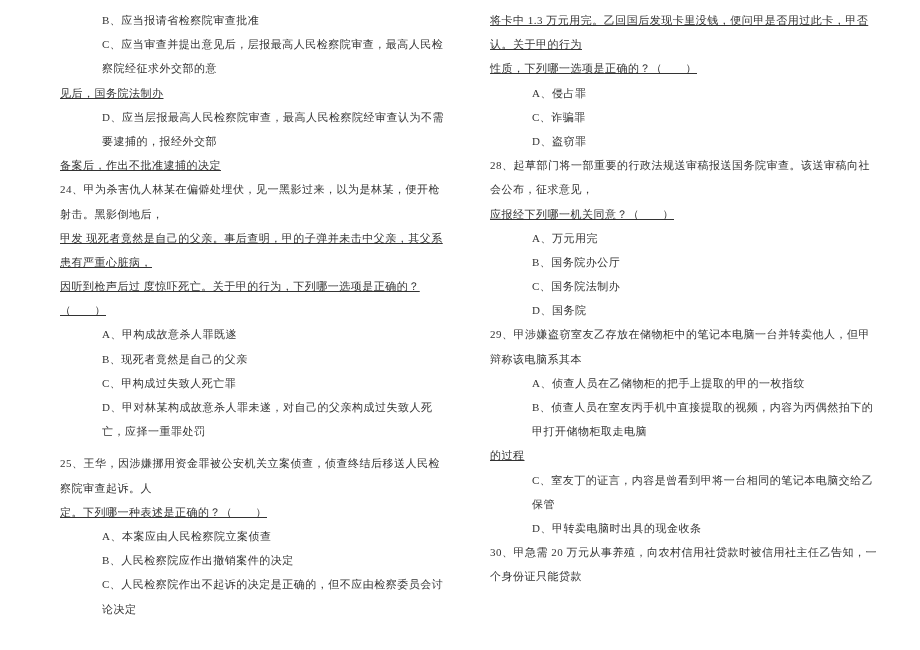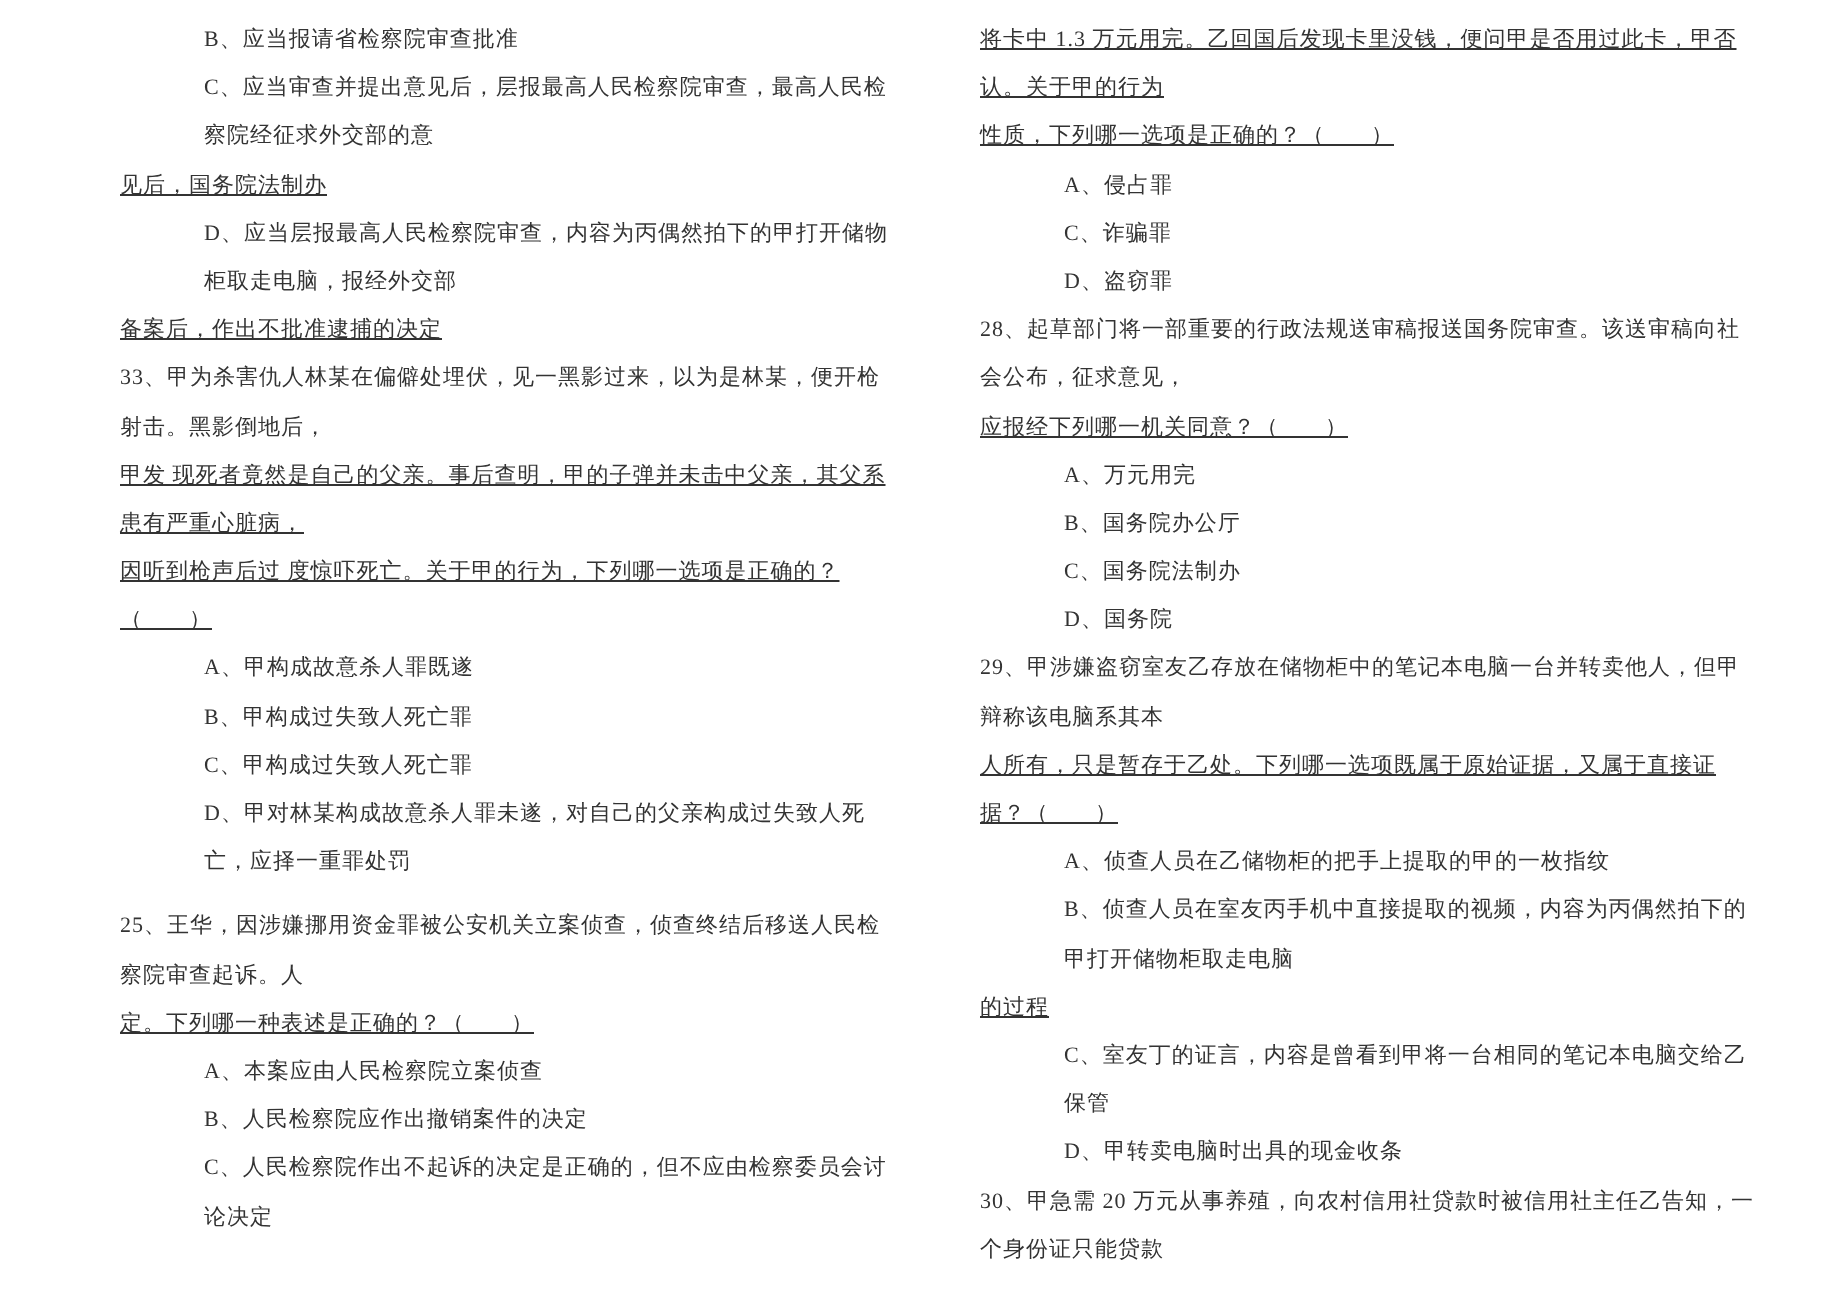--- a/index.html
+++ b/index.html
@@ -38,27 +38,27 @@
     }
   </style>
 </head>
 <body>
 
 <div class="page">
   <div class="column">
     <div class="option">B、应当报请省检察院审查批准</div>
     <div class="option">C、应当审查并提出意见后，层报最高人民检察院审查，最高人民检察院经征求外交部的意</div>
     <div class="q-cont">见后，国务院法制办</div>
-    <div class="option">D、应当层报最高人民检察院审查，内容为丙偶然拍下的甲打开储物柜取走电脑，报经外交部</div>
+    <div class="option">D、应当层报最高人民检察院审查，最高人民检察院经审查认为不需要逮捕的，报经外交部</div>
     <div class="q-cont">备案后，作出不批准逮捕的决定</div>
-    <div class="question">33、甲为杀害仇人林某在偏僻处埋伏，见一黑影过来，以为是林某，便开枪射击。黑影倒地后，</div>
+    <div class="question">24、甲为杀害仇人林某在偏僻处埋伏，见一黑影过来，以为是林某，便开枪射击。黑影倒地后，</div>
     <div class="q-cont">甲发 现死者竟然是自己的父亲。事后查明，甲的子弹并未击中父亲，其父系患有严重心脏病，</div>
     <div class="q-cont">因听到枪声后过 度惊吓死亡。关于甲的行为，下列哪一选项是正确的？（　　）</div>
     <div class="option">A、甲构成故意杀人罪既遂</div>
-    <div class="option">B、甲构成过失致人死亡罪</div>
+    <div class="option">B、现死者竟然是自己的父亲</div>
     <div class="option">C、甲构成过失致人死亡罪</div>
     <div class="option">D、甲对林某构成故意杀人罪未遂，对自己的父亲构成过失致人死亡，应择一重罪处罚</div>
     <div style="height:8px"></div>
     <div class="question">25、王华，因涉嫌挪用资金罪被公安机关立案侦查，侦查终结后移送人民检察院审查起诉。人</div>
     <div class="q-cont">定。下列哪一种表述是正确的？（　　）</div>
     <div class="option">A、本案应由人民检察院立案侦查</div>
     <div class="option">B、人民检察院应作出撤销案件的决定</div>
     <div class="option">C、人民检察院作出不起诉的决定是正确的，但不应由检察委员会讨论决定</div>
 
   </div>
@@ -69,21 +69,20 @@
     <div class="option">A、侵占罪</div>
     <div class="option">C、诈骗罪</div>
     <div class="option">D、盗窃罪</div>
     <div class="question">28、起草部门将一部重要的行政法规送审稿报送国务院审查。该送审稿向社会公布，征求意见，</div>
     <div class="q-cont">应报经下列哪一机关同意？（　　）</div>
     <div class="option">A、万元用完</div>
     <div class="option">B、国务院办公厅</div>
     <div class="option">C、国务院法制办</div>
     <div class="option">D、国务院</div>
     <div class="question">29、甲涉嫌盗窃室友乙存放在储物柜中的笔记本电脑一台并转卖他人，但甲辩称该电脑系其本</div>
-    <div class="q-cont">人所有，只是暂存于乙处。下列哪一选项既属于原始证据，又属于直接证据？（　　）</div>
     <div class="option">A、侦查人员在乙储物柜的把手上提取的甲的一枚指纹</div>
     <div class="option">B、侦查人员在室友丙手机中直接提取的视频，内容为丙偶然拍下的甲打开储物柜取走电脑</div>
     <div class="q-cont">的过程</div>
     <div class="option">C、室友丁的证言，内容是曾看到甲将一台相同的笔记本电脑交给乙保管</div>
     <div class="option">D、甲转卖电脑时出具的现金收条</div>
     <div class="question">30、甲急需 20 万元从事养殖，向农村信用社贷款时被信用社主任乙告知，一个身份证只能贷款</div>
 
   </div>
 </div>
 

